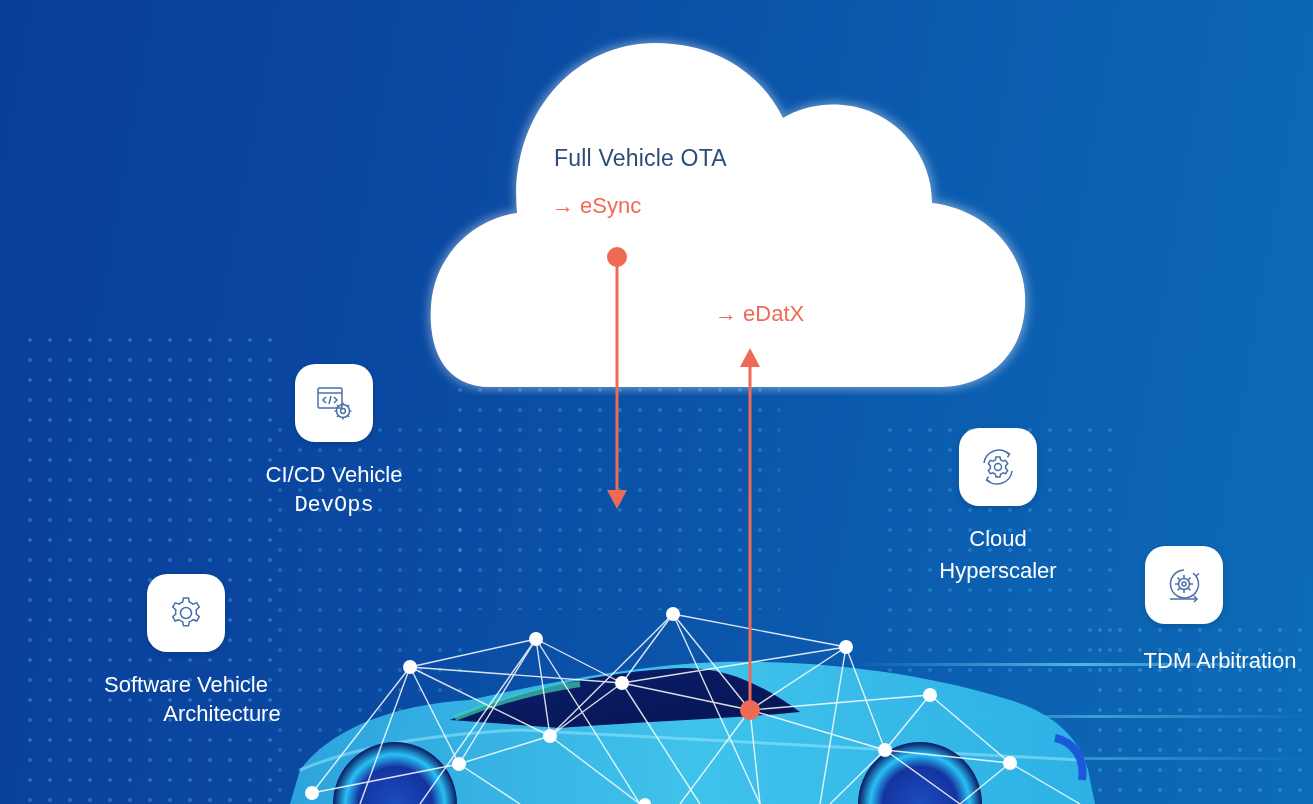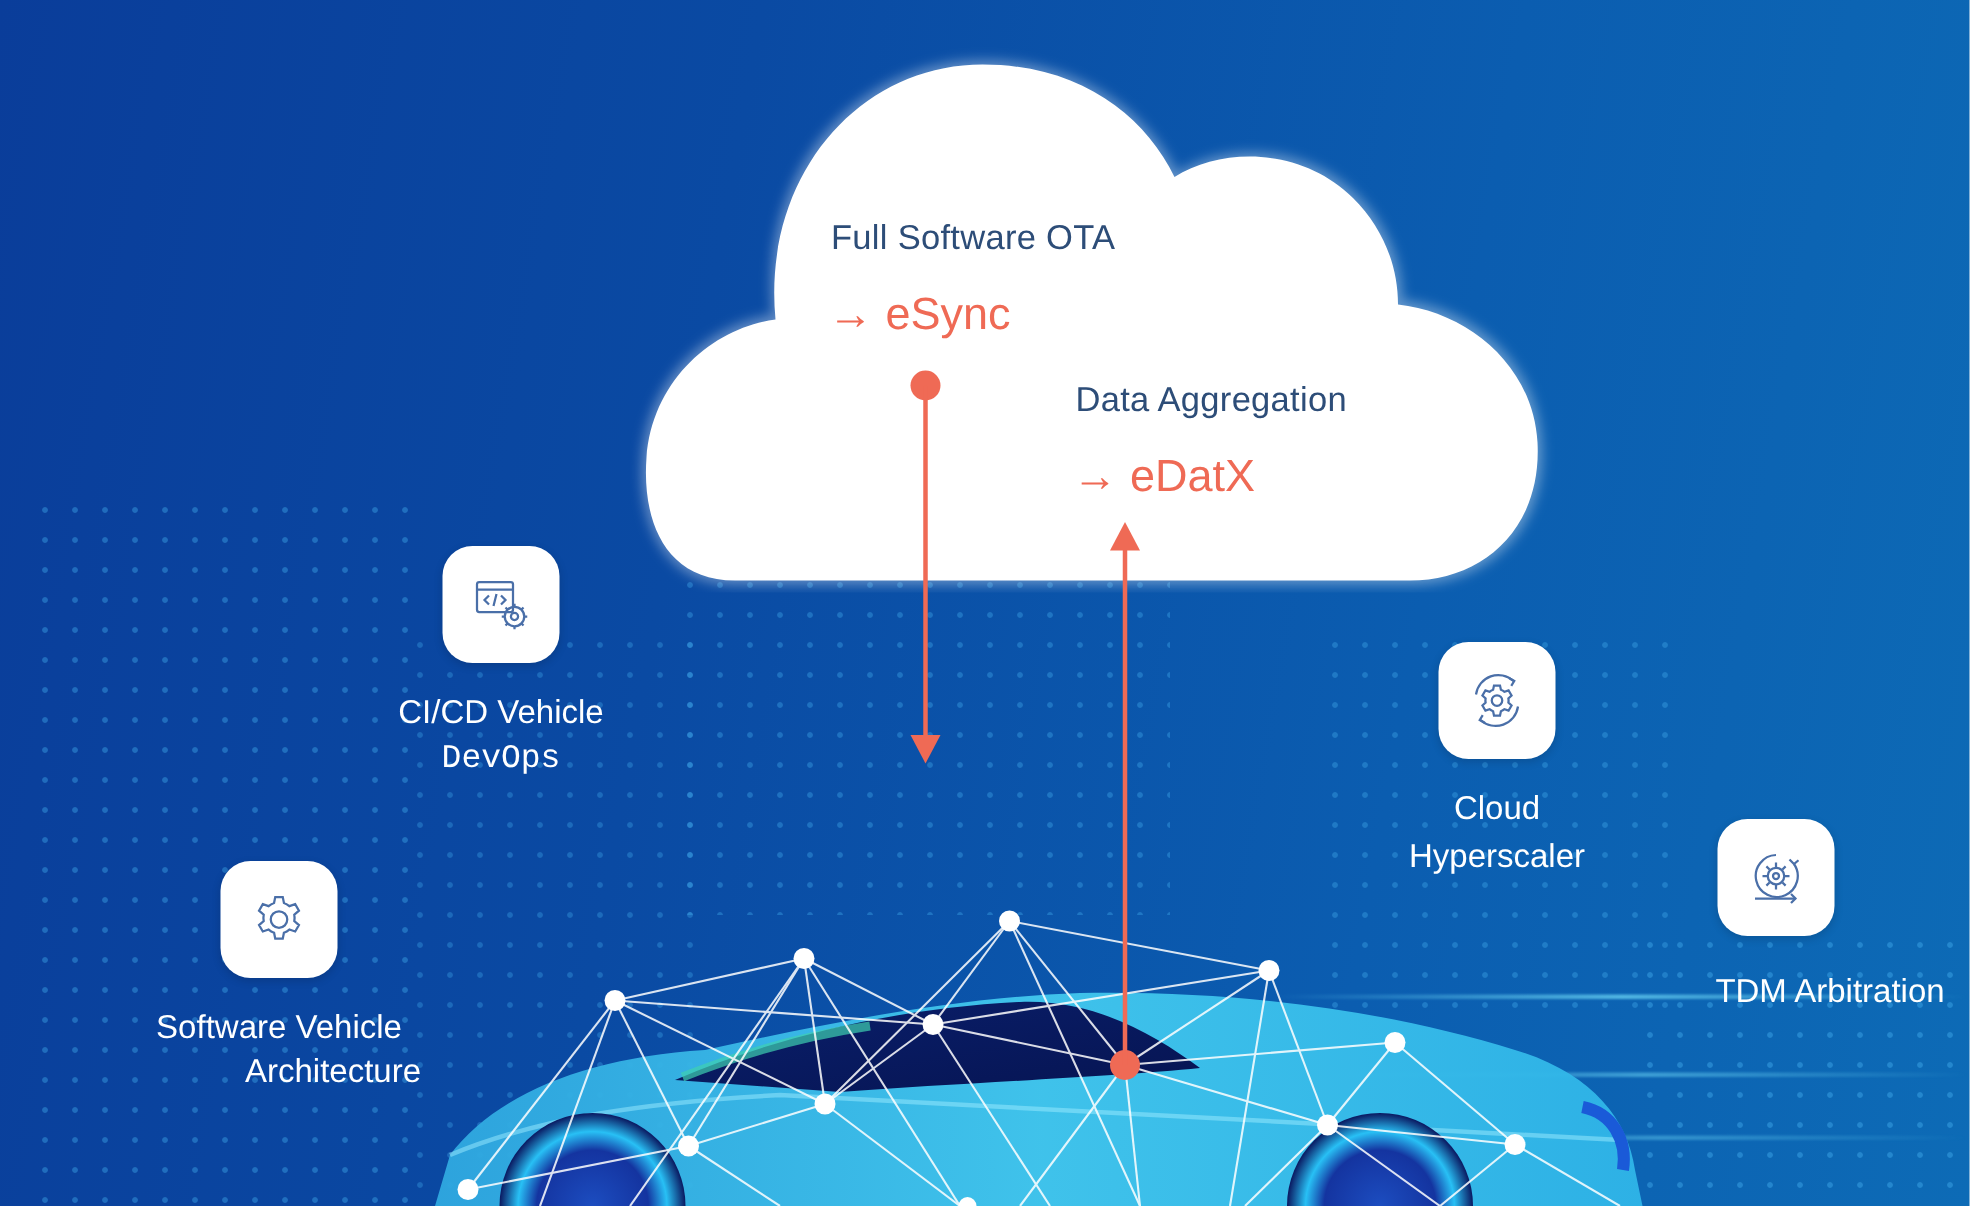--- a/index.html
+++ b/index.html
@@ -16,21 +16,21 @@
   }
   .streak {
     position:absolute; height:3px;
     background: linear-gradient(90deg, rgba(90,220,255,0) 0%, rgba(120,230,255,0.9) 50%, rgba(90,220,255,0) 100%);
     filter: blur(0.6px);
   }
   .cloud-wrap { position:absolute; left:420px; top:25px; width:620px; height:370px; }
   .cloud-text {
     position:absolute; font-size:23px; color:#2d4d78; font-weight:normal; letter-spacing:0.2px;
   }
-  .cloud-link { position:absolute; font-size:30px; color:#ef6a55; }
+  .cloud-link { position:absolute; font-size:22px; color:#ef6a55; }
   .feature { position:absolute; text-align:center; color:#ffffff; font-size:22px; line-height:31px; }
   .icon-tile {
     position:absolute; width:78px; height:78px; background:#ffffff; border-radius:20px;
     box-shadow: 0 2px 6px rgba(0,0,0,0.15);
     display:flex; align-items:center; justify-content:center;
   }
   .icon-tile svg { width:42px; height:42px; }
   .label { position:absolute; white-space:nowrap; transform:translateX(-50%); }
 </style>
 </head>
@@ -50,23 +50,22 @@
 <div class="cloud-wrap">
   <svg width="620" height="370" viewBox="0 0 620 370">
     <defs>
       <filter id="cs" x="-10%" y="-10%" width="120%" height="120%">
         <feGaussianBlur stdDeviation="4"></feGaussianBlur>
       </filter>
     </defs>
     <path d="M70 365 C 20 365, 5 320, 8 280 C 12 225, 55 190, 95 185 C 85 90, 150 15, 235 15 C 300 15, 345 50, 365 90 C 395 70, 450 70, 485 105 C 505 125, 515 150, 515 175 C 560 180, 605 215, 608 270 C 612 330, 570 365, 520 365 Z" fill="rgba(255,255,255,0.35)" filter="url(#cs)"></path>
     <path d="M70 362 C 22 362, 8 320, 11 280 C 15 227, 57 193, 97 188 C 88 93, 152 18, 235 18 C 300 18, 343 52, 363 93 C 395 73, 448 73, 482 107 C 502 127, 512 152, 512 178 C 558 183, 602 218, 605 270 C 608 328, 568 362, 520 362 Z" fill="#ffffff"></path>
   </svg>
-  <div class="cloud-text" style="left:134px;top:120px;">Full Software OTA</div>
+  <div class="cloud-text" style="left:134px;top:120px;">Full Vehicle OTA</div>
   <div class="cloud-link" style="left:132px;top:168px;">→ eSync</div>
-  <div class="cloud-text" style="left:297px;top:228px;">Data Aggregation</div>
   <div class="cloud-link" style="left:295px;top:276px;">→ eDatX</div>
 </div>
 
 <svg style="position:absolute;left:0;top:0;" width="1313" height="804" viewBox="0 0 1313 804">
   <defs>
     <linearGradient id="carBody" x1="0" y1="0" x2="1" y2="0">
       <stop offset="0" stop-color="#2fa8e0"></stop>
       <stop offset="0.5" stop-color="#42c8ee"></stop>
       <stop offset="1" stop-color="#2fb5e8"></stop>
     </linearGradient>

